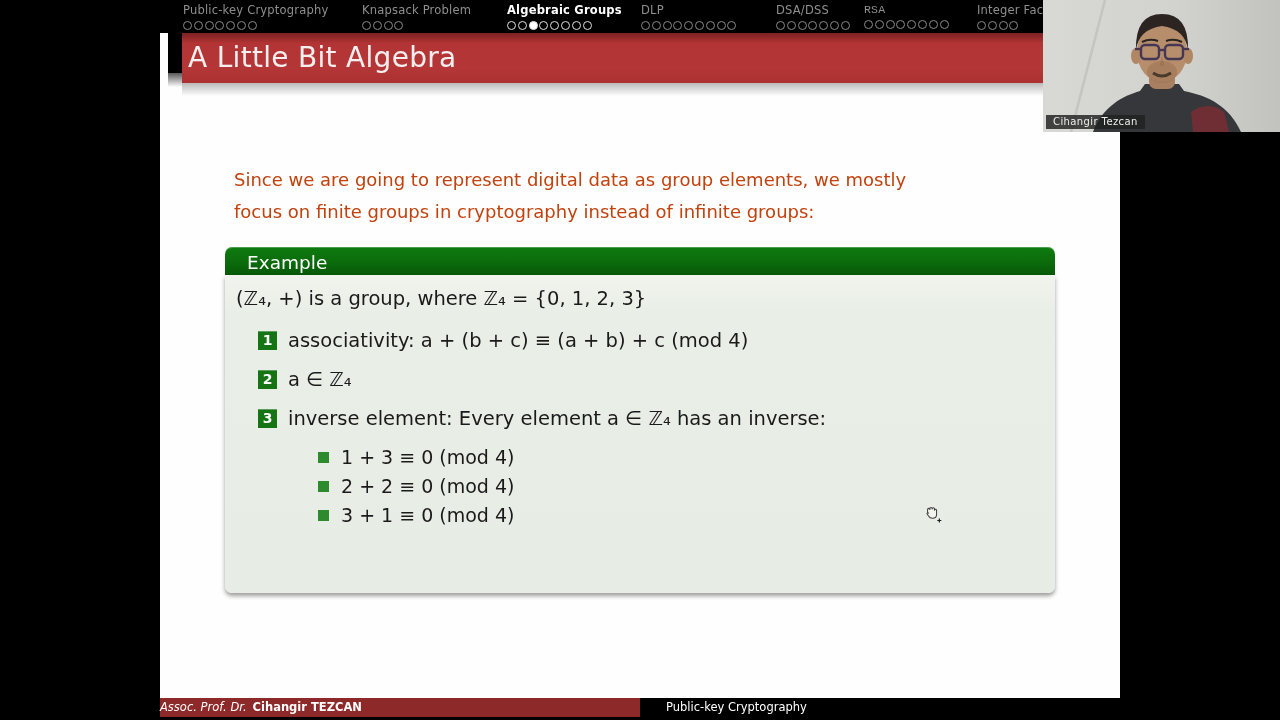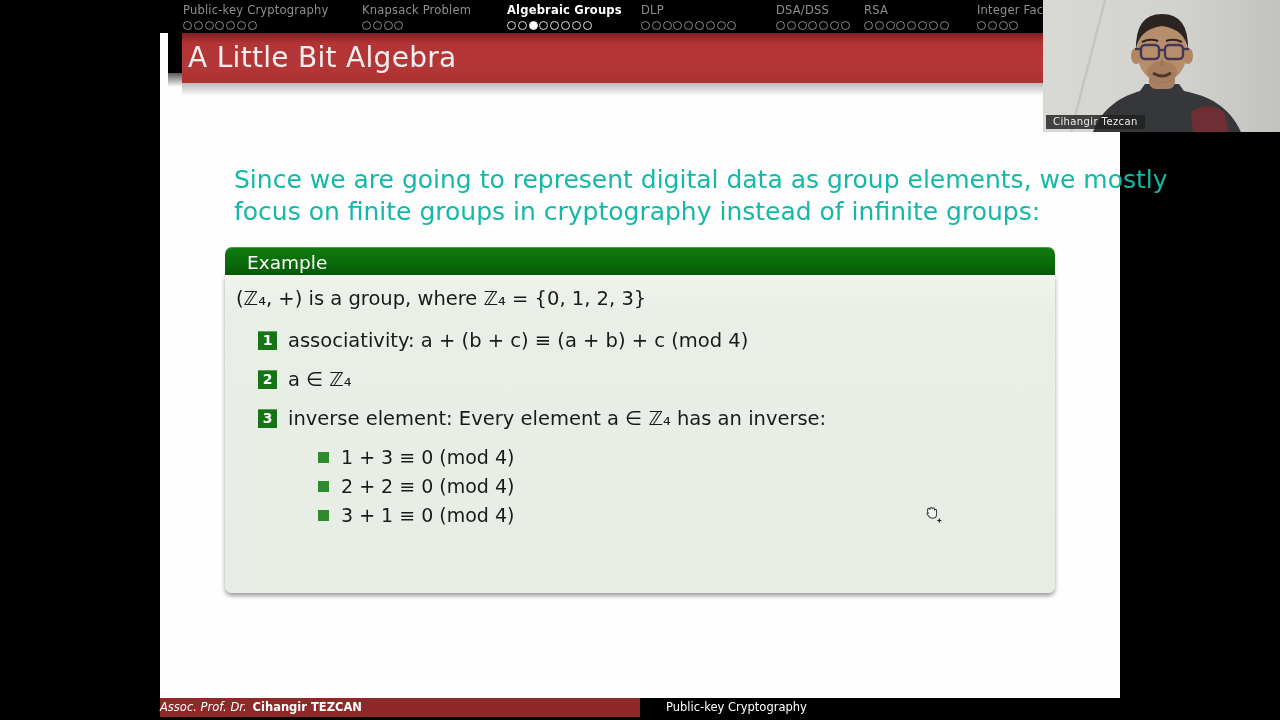--- a/index.html
+++ b/index.html
@@ -27,21 +27,21 @@
   #titlebar .notch { position:absolute; left:0; top:0; width:14px; height:40px; background:#000; }
   #titlebar .notch-fade { position:absolute; left:0; top:40px; width:14px; height:14px;
       background:linear-gradient(180deg, rgba(60,60,60,.85), rgba(255,255,255,0)); }
   #titlebar .bar { position:absolute; left:14px; top:0; width:946px; height:50px;
       background:linear-gradient(180deg,#7d2121 0%,#8d2626 7%,#b23434 20%,#b43636 70%,#ad3131 100%); }
   #titlebar .bar-fade { position:absolute; left:14px; top:50px; width:946px; height:13px;
       background:linear-gradient(180deg, rgba(130,130,130,.55), rgba(255,255,255,0)); }
   #frame-title { position:absolute; left:20px; top:8px; font-size:28px; font-weight:400; color:#f7efef; letter-spacing:.3px; }
 
   
-  #intro { position:absolute; left:234px; top:164px; font-size:25px; color:#14b8a6; line-height:31.5px; z-index:1; }
+  #intro { position:absolute; left:234px; top:164px; font-size:18px; color:#c2410c; line-height:31.5px; z-index:1; }
 
   
   #example { position:absolute; left:225px; top:247px; width:830px; z-index:1; }
   #example-header { height:28px; border-radius:7px 7px 0 0; color:#fff; font-size:18.5px;
       line-height:31px; padding-left:22px; font-weight:500;
       background:linear-gradient(180deg,#0f7c0f 0%,#0b6b0b 55%,#075907 100%);
       box-shadow:inset 0 1px 0 rgba(255,255,255,.25); }
   #example-body { position:relative; height:318px; border-radius:0 0 7px 7px;
       background:linear-gradient(180deg,#f0f4ed 0%,#e9eee6 12%,#e7ece4 100%);
       box-shadow:0 3px 4px rgba(0,0,0,.38);
@@ -132,21 +132,21 @@
       <span class="nav-dots">
         <span class="nav-dot"></span>
         <span class="nav-dot"></span>
         <span class="nav-dot"></span>
         <span class="nav-dot"></span>
         <span class="nav-dot"></span>
         <span class="nav-dot"></span>
         <span class="nav-dot"></span>
       </span>
     </div>
-    <div class="nav-sec" style="left: 704px;">
+    <div class="nav-sec" style="left: 704px; font-family: Liberation Mono, monospace;">
       <span class="nav-label">RSA</span>
       <span class="nav-dots">
         <span class="nav-dot"></span>
         <span class="nav-dot"></span>
         <span class="nav-dot"></span>
         <span class="nav-dot"></span>
         <span class="nav-dot"></span>
         <span class="nav-dot"></span>
         <span class="nav-dot"></span>
         <span class="nav-dot"></span>

